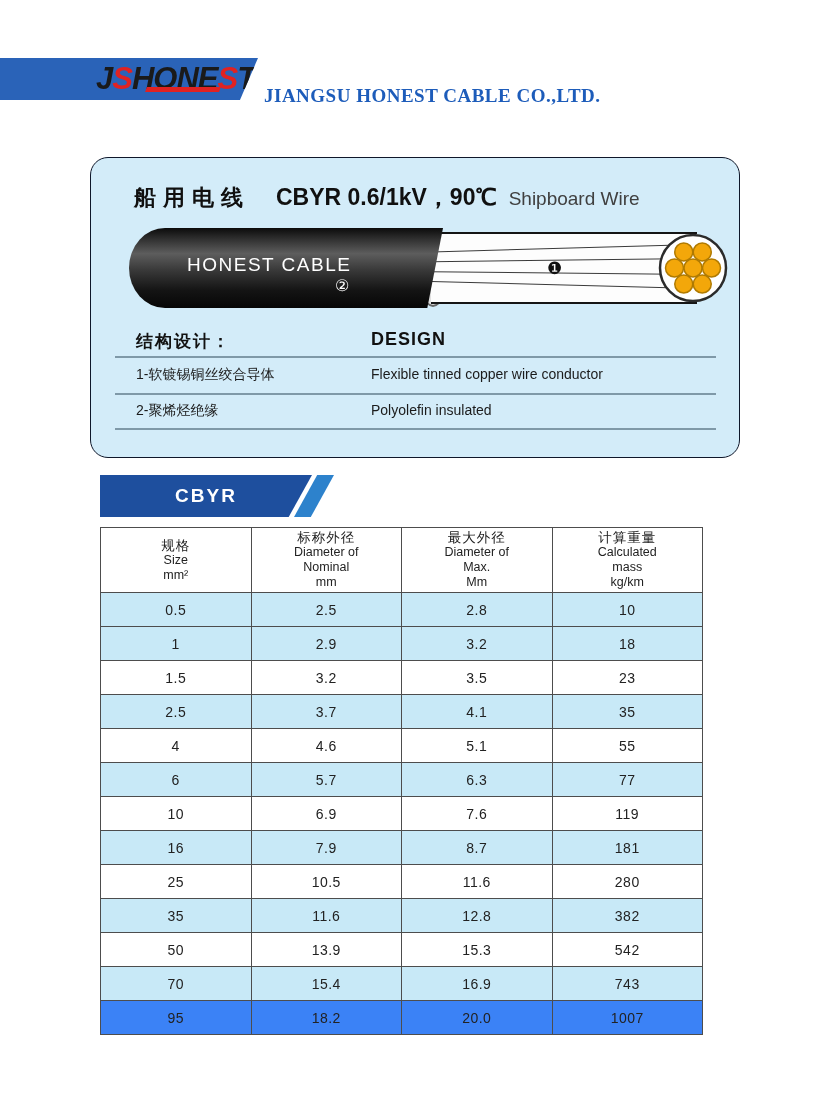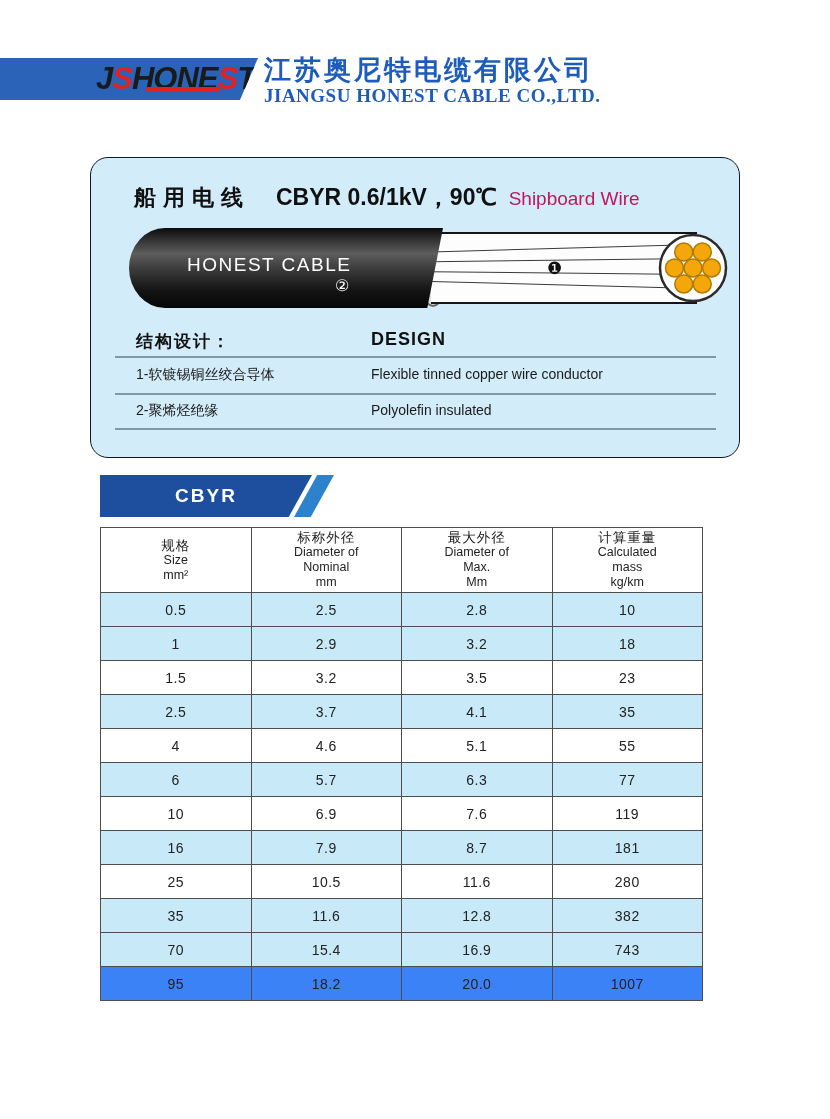--- a/index.html
+++ b/index.html
@@ -17,21 +17,21 @@
               letter-spacing:3px;white-space:nowrap;}
   .company-en{position:absolute;left:264px;top:85px;font-family:"Liberation Serif",serif;
               font-size:19px;font-weight:bold;letter-spacing:.5px;white-space:nowrap;}
 
   
   .card{position:absolute;left:90px;top:157px;width:650px;height:301px;border-radius:18px;
         border:1px solid #0f172a;box-sizing:border-box;}
   .card-title{position:absolute;left:43px;top:24px;display:flex;align-items:baseline;white-space:nowrap;}
   .t-cn{font-size:22px;font-weight:bold;color:#101010;letter-spacing:7px;}
   .t-model{margin-left:26px;font-size:23px;font-weight:bold;color:#101010;}
-  .t-en{margin-left:12px;font-size:19px;color:#be185d;}
+  .t-en{margin-left:12px;font-size:19px;color:#404040;}
 
   
   .cut-ellipse{position:absolute;left:326px;top:71px;width:32px;height:78px;border-radius:50%;
                background:#e0e0e0;border:2px solid #666;box-sizing:border-box;}
   .conductor{position:absolute;left:340px;top:74px;width:266px;height:68px;background:#fdfdfd;
              border-top:2px solid #151515;border-bottom:2px solid #151515;}
   .sline{position:absolute;left:0;width:100%;height:1px;background:#3a3a3a;transform-origin:right center;display:block;}
   .s1{top:10px;transform:rotate(-1.6deg);} .s2{top:24px;transform:rotate(-0.7deg);}
   .s3{top:40px;transform:rotate(0.6deg);}  .s4{top:54px;transform:rotate(1.5deg);}
   .sheath{position:absolute;left:38px;top:70px;width:314px;height:80px;
@@ -69,21 +69,20 @@
 </style>
 </head>
 <body>
 
 <div class="page">
 
   <div class="top-banner" id="banner" style="background: rgb(42, 99, 184);">
     <div class="logo" id="logo"><span style="color: rgb(26, 26, 26);">J</span><span style="color: rgb(224, 34, 34);">S</span><span style="color: rgb(26, 26, 26);">H</span><span style="color: rgb(26, 26, 26);">O</span><span style="color: rgb(26, 26, 26);">N</span><span style="color: rgb(26, 26, 26);">E</span><span style="color: rgb(224, 34, 34);">S</span><span style="color: rgb(26, 26, 26);">T</span></div>
     <div class="logo-redbar" id="logoRedbar" style="background: rgb(224, 34, 34);"></div>
   </div>
-  <div class="company-cn" id="companyCn" style="color: rgb(29, 92, 186);">江苏奥尼特电缆有限公司</div>
   <div class="company-en" id="companyEn" style="color: rgb(29, 92, 186);">JIANGSU HONEST CABLE CO.,LTD.</div>
 
   <div class="card" id="card" style="background: rgb(211, 236, 249);">
     <div class="card-title">
       <span class="t-cn">船用电线</span>
       <span class="t-model">CBYR 0.6/1kV，90℃</span>
       <span class="t-en">Shipboard Wire</span>
     </div>
 
     <div class="cut-ellipse"></div>
@@ -207,20 +206,26 @@
           <td>10.5</td>
           <td>11.6</td>
           <td>280</td>
         </tr>
         <tr style="background: rgb(200, 233, 247);">
           <td>35</td>
           <td>11.6</td>
           <td>12.8</td>
           <td>382</td>
         </tr>
+        <tr style="background: rgb(255, 255, 255);">
+          <td>50</td>
+          <td>13.9</td>
+          <td>15.3</td>
+          <td>542</td>
+        </tr>
         <tr style="background: rgb(200, 233, 247);">
           <td>70</td>
           <td>15.4</td>
           <td>16.9</td>
           <td>743</td>
         </tr>
         <tr style="background: #3b82f6;">
           <td>95</td>
           <td>18.2</td>
           <td>20.0</td>

